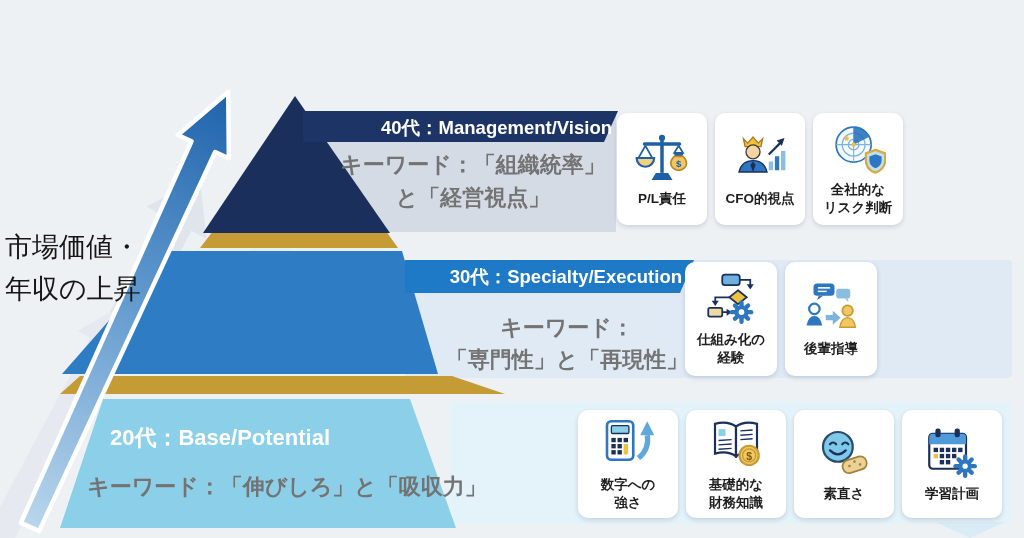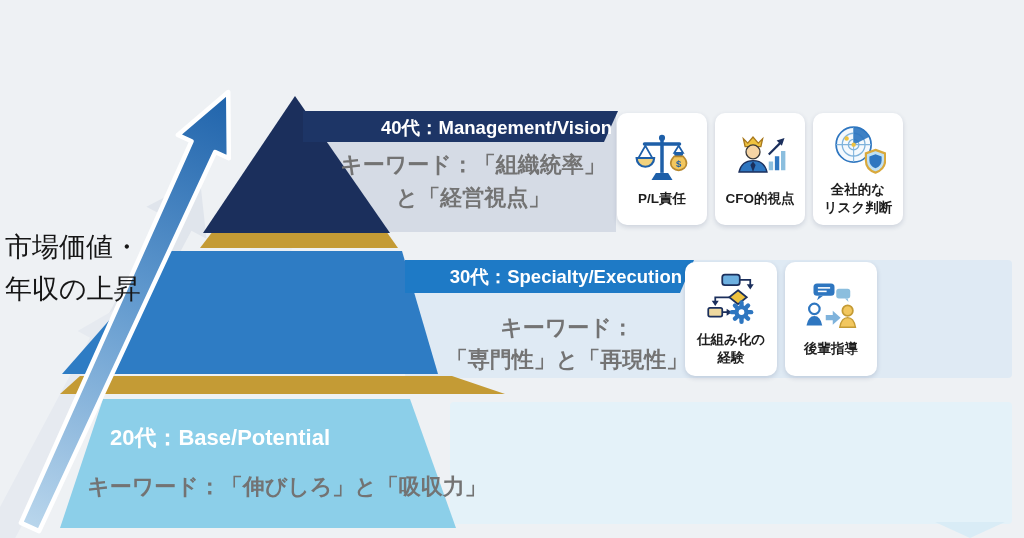--- a/index.html
+++ b/index.html
@@ -314,14 +314,42 @@
         <div class="card-label">仕組み化の
 経験</div>
       </div>
       <div class="card">
         <svg viewBox="0 0 64 64">
           <use href="#mentoring-icon" xlink:href="#mentoring-icon"></use>
         </svg>
         <div class="card-label">後輩指導</div>
       </div>
     </div>
+  <div class="cards row3">
+      <div class="card">
+        <svg viewBox="0 0 64 64">
+          <use href="#calculator-arrow-icon" xlink:href="#calculator-arrow-icon"></use>
+        </svg>
+        <div class="card-label">数字への
+強さ</div>
+      </div>
+      <div class="card">
+        <svg viewBox="0 0 64 64">
+          <use href="#book-coin-icon" xlink:href="#book-coin-icon"></use>
+        </svg>
+        <div class="card-label">基礎的な
+財務知識</div>
+      </div>
+      <div class="card">
+        <svg viewBox="0 0 64 64">
+          <use href="#smiley-sponge-icon" xlink:href="#smiley-sponge-icon"></use>
+        </svg>
+        <div class="card-label">素直さ</div>
+      </div>
+      <div class="card">
+        <svg viewBox="0 0 64 64">
+          <use href="#calendar-gear-icon" xlink:href="#calendar-gear-icon"></use>
+        </svg>
+        <div class="card-label">学習計画</div>
+      </div>
+    </div>
 
 </div>
 
 </body></html>

